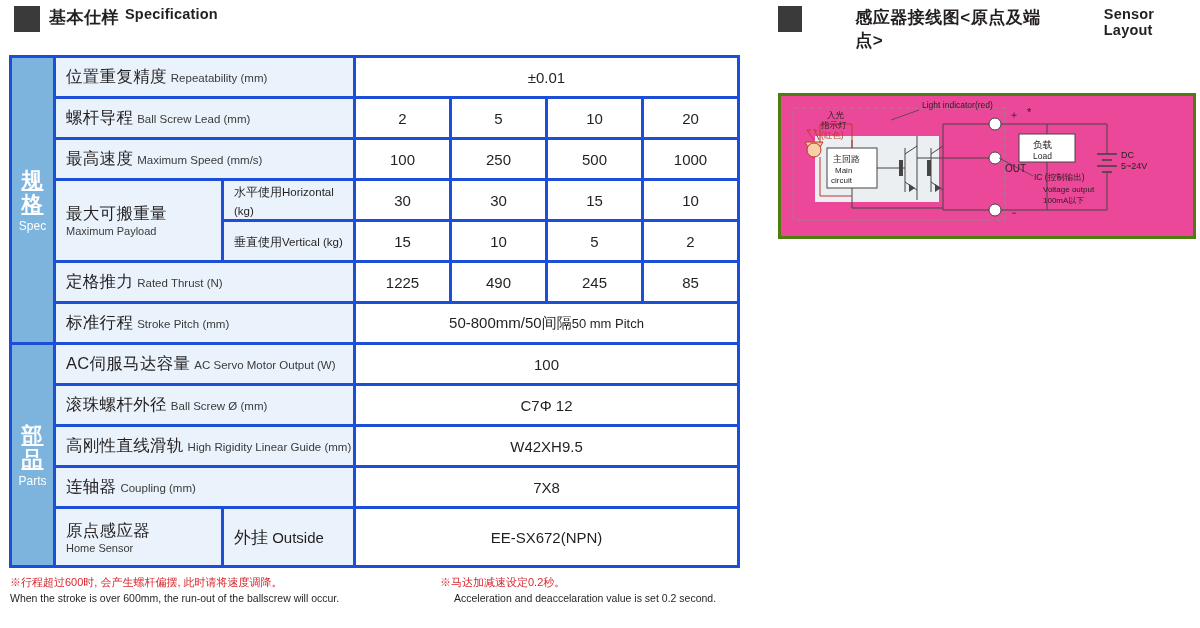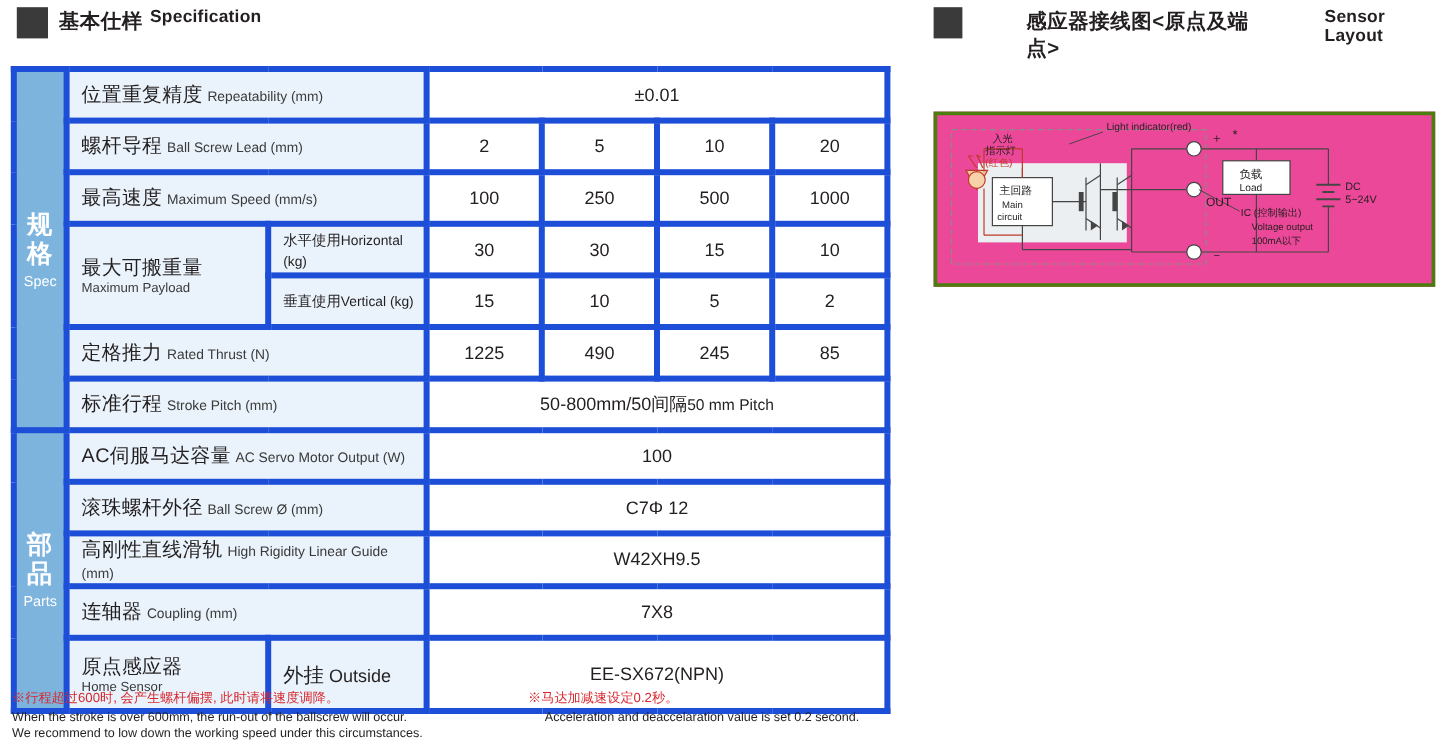--- a/index.html
+++ b/index.html
@@ -47,21 +47,21 @@
   
   #spec-table {
     position: absolute;
     left: 9px;
     top: 55px;
     width: 730px;
     border-collapse: collapse;
     table-layout: fixed;
   }
   #spec-table td {
-    border: 5px solid #1d4ed8;
+    border: 3px solid #1d4ed8;
     padding: 0;
     height: 38px;
     vertical-align: middle;
     font-size: 15px;
   }
   .lbl {
     background: #eaf3fb;
     padding-left: 10px !important;
   }
   .lbl .cn {
@@ -95,20 +95,21 @@
     color: #ffffff;
     text-align: center;
     font-weight: bold;
     width: 44px;
   }
   .sidecell .s-cn {
     display: block;
     font-size: 21px;
     line-height: 24px;
     letter-spacing: 1px;
+    text-decoration: underline;
   }
   .sidecell .s-en {
     display: block;
     font-size: 12px;
     font-weight: normal;
     margin-top: 3px;
   }
   .sub-lbl {
     background: #eaf3fb;
     padding-left: 10px !important;
@@ -288,21 +289,20 @@
         <span class="en-block">Outside</span>
       </td>
       <td class="val" colspan="4">EE-SX672(NPN)</td>
     </tr>
   </tbody>
 </table>
 
 <div class="note" id="note-left">
   <span class="cn-red">※行程超过600时, 会产生螺杆偏摆, 此时请将速度调降。</span>
   <span>When the stroke is over 600mm, the run-out of the ballscrew will occur.</span><br>
-  <span>We recommend to low down the working speed under this circumstances.</span>
 </div>
 
 <div class="note" id="note-right">
   <span class="cn-red">※马达加减速设定0.2秒。</span>
   <span style="margin-left:14px">Acceleration and deaccelaration value is set 0.2 second.</span>
 </div>
 
 <div id="sensor-box">
   <svg id="sensor-svg" width="412" height="140" viewBox="0 0 412 140">
 

